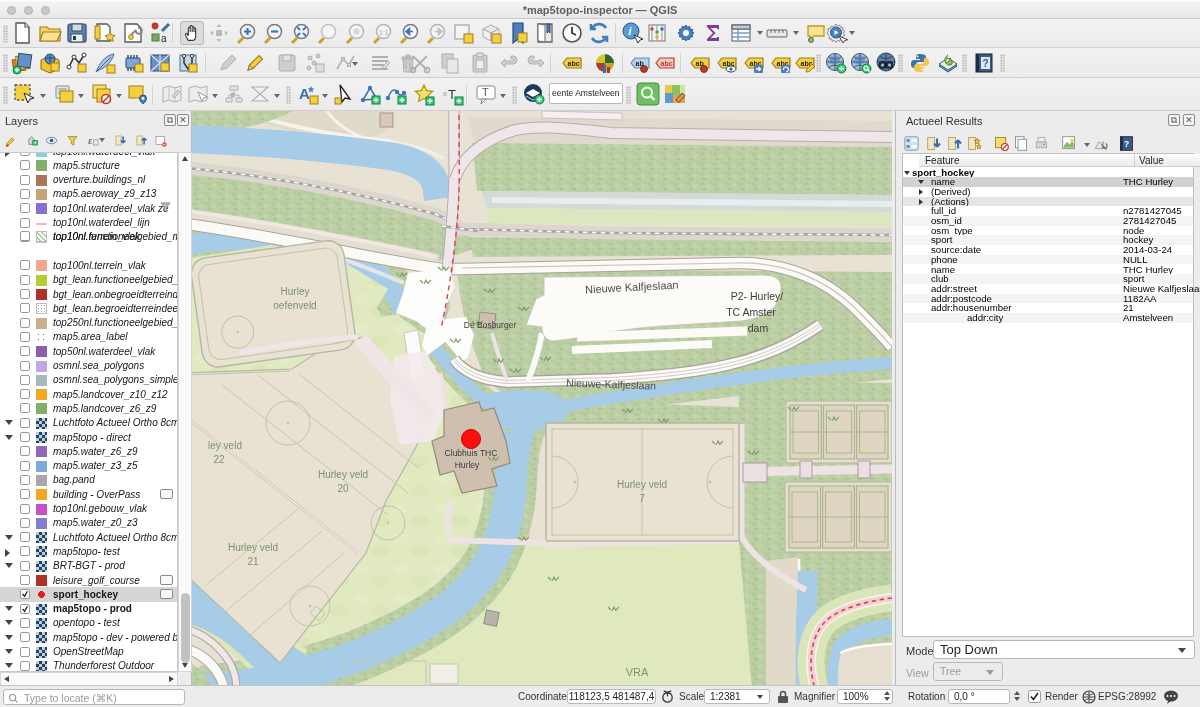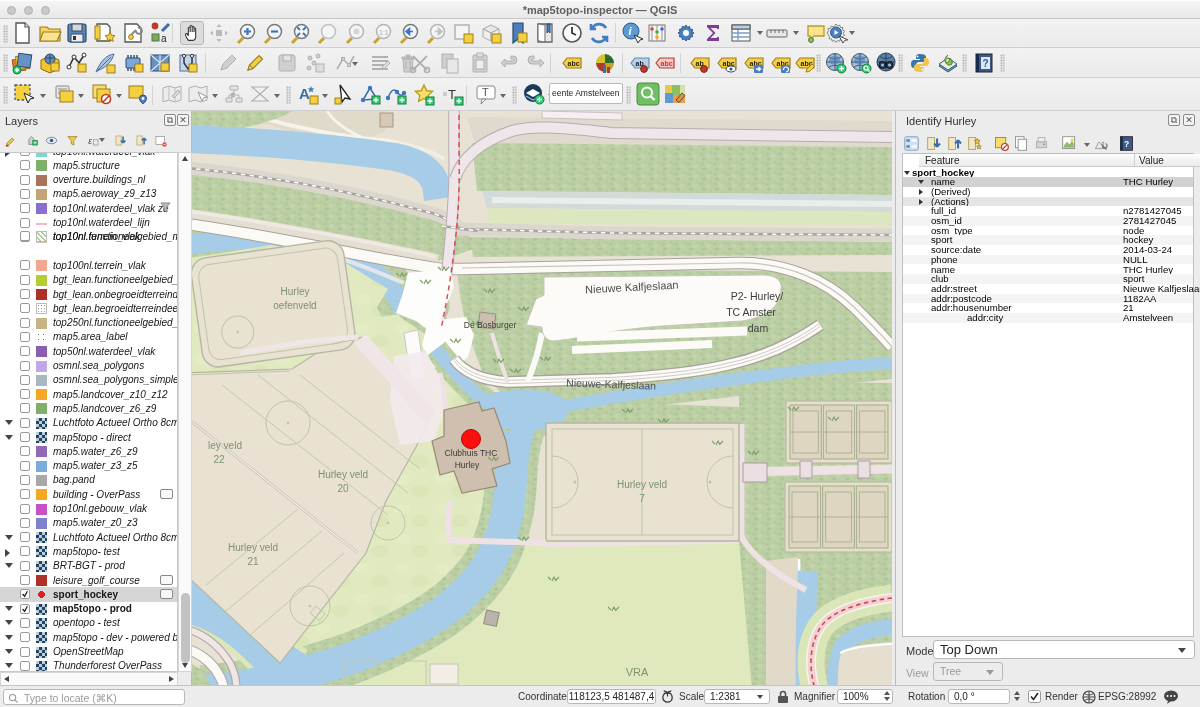--- a/index.html
+++ b/index.html
@@ -783,35 +783,35 @@
           <div class="lrow" style="top:491.5px;">
             <div class="arr arrd"></div>
             <svg class="cb" viewBox="0 0 10 10" style="border:1px solid #999"></svg>
             <div class="sw checker"></div>
             <div class="lt" style="">OpenStreetMap</div>
           </div>
           <div class="lrow" style="top:505.80000000000007px;">
             <div class="arr arrd"></div>
             <svg class="cb" viewBox="0 0 10 10" style="border:1px solid #999"></svg>
             <div class="sw checker"></div>
-            <div class="lt" style="">Thunderforest OverPass</div>
+            <div class="lt" style="">Thunderforest Outdoor</div>
           </div>
         </div>
         <div class="abs" style="left:178px;top:41px;width:14px;height:520px;background:#fafafa;border:1px solid #d5d5d5">
           <div class="abs" style="left:3px;top:3px;width:0;height:0;border-left:3.5px solid transparent;border-right:3.5px solid transparent;border-bottom:5px solid #444"></div>
           <div class="abs" style="left:3px;bottom:3px;width:0;height:0;border-left:3.5px solid transparent;border-right:3.5px solid transparent;border-top:5px solid #444"></div>
           <div class="abs" style="left:2px;top:440px;width:9px;height:70px;background:#c2c2c2;border-radius:5px"></div>
         </div>
         <div class="abs" style="left:0px;top:561px;width:178px;height:14px;background:#fafafa;border:1px solid #d5d5d5">
           <div class="abs" style="left:3px;top:3px;width:0;height:0;border-top:3.5px solid transparent;border-bottom:3.5px solid transparent;border-right:5px solid #444"></div>
           <div class="abs" style="right:3px;top:3px;width:0;height:0;border-top:3.5px solid transparent;border-bottom:3.5px solid transparent;border-left:5px solid #444"></div>
         </div>
       </div>
       <div id="identify">
-        <div class="ptitle" style="left:10px;top:4px">Identify Hurley</div>
+        <div class="ptitle" style="left:10px;top:4px">Actueel Results</div>
         <div class="dockbtn" style="left:272px;top:3px">⧉</div>
         <div class="dockbtn" style="left:287px;top:3px">✕</div>
         <div class="abs" style="left:0;top:23px;width:305px;height:20px">
           <div class="pt-ic" style="left:7px;top:1px;width:17px;height:17px"><svg viewBox="0 0 20 20">
               <rect x="2" y="2" width="16" height="16" rx="2" fill="#cfe0ef" stroke="#7a9cc0"></rect>
               <rect x="4" y="5" width="4" height="3" fill="#5a8ab8"></rect>
               <rect x="10" y="5" width="6" height="3" fill="#fff"></rect>
               <rect x="4" y="12" width="4" height="3" fill="#5a8ab8"></rect>
               <rect x="10" y="12" width="6" height="3" fill="#fff"></rect>
             </svg></div>

